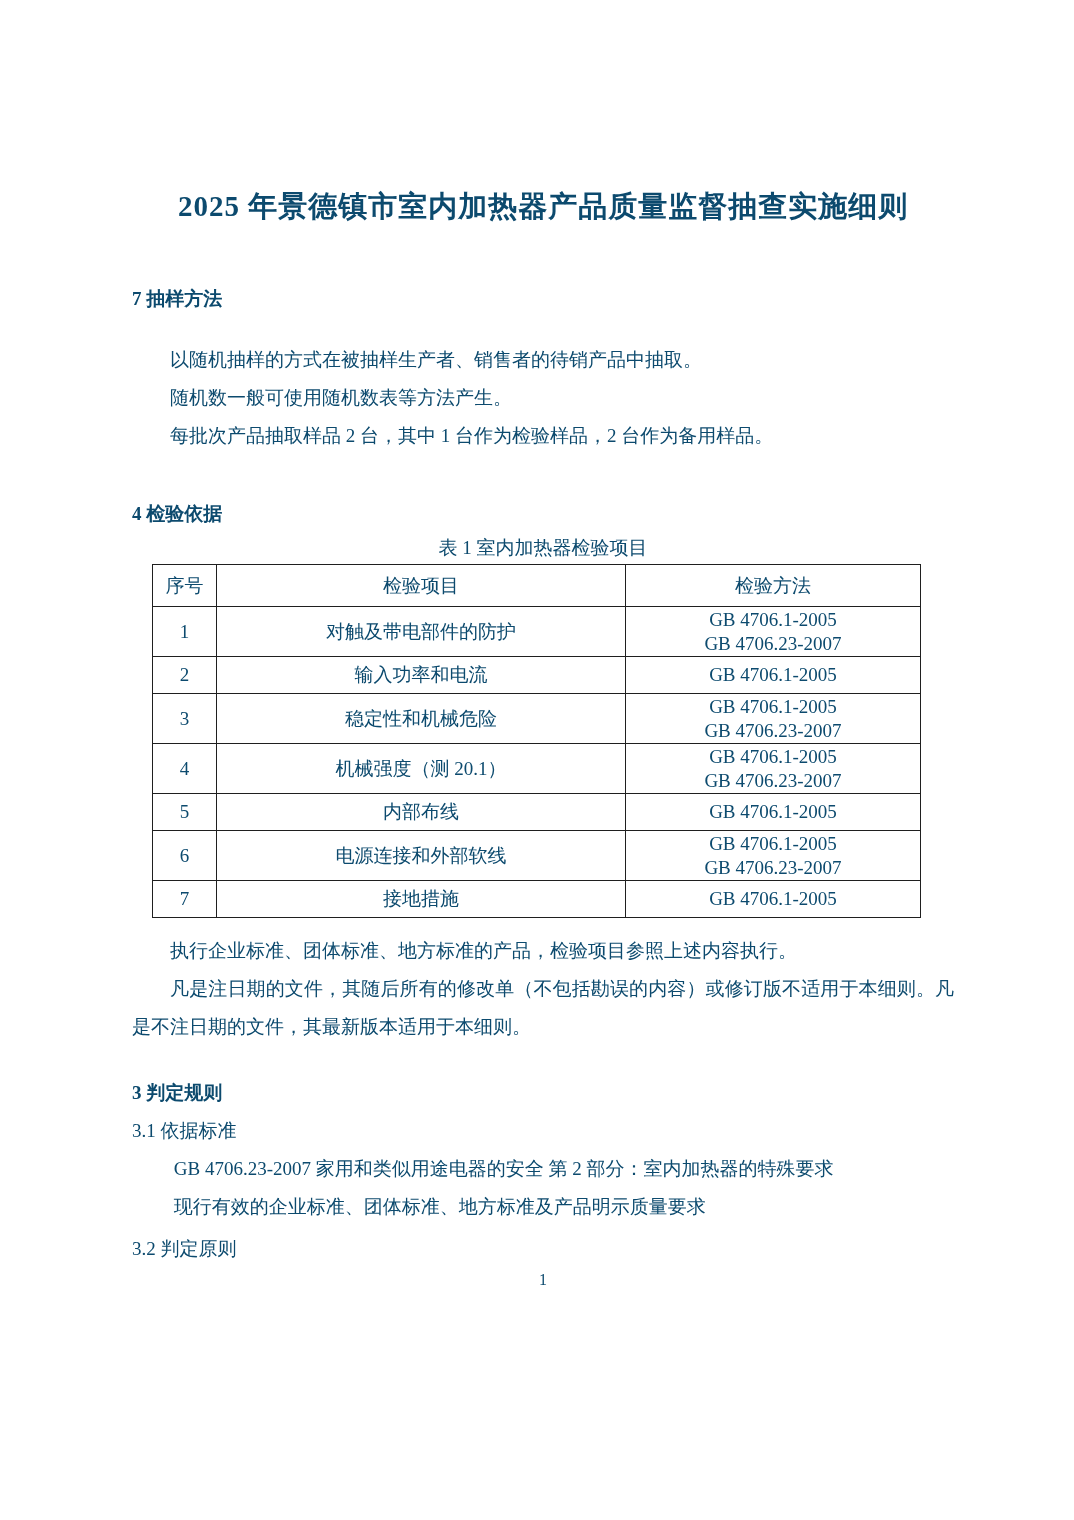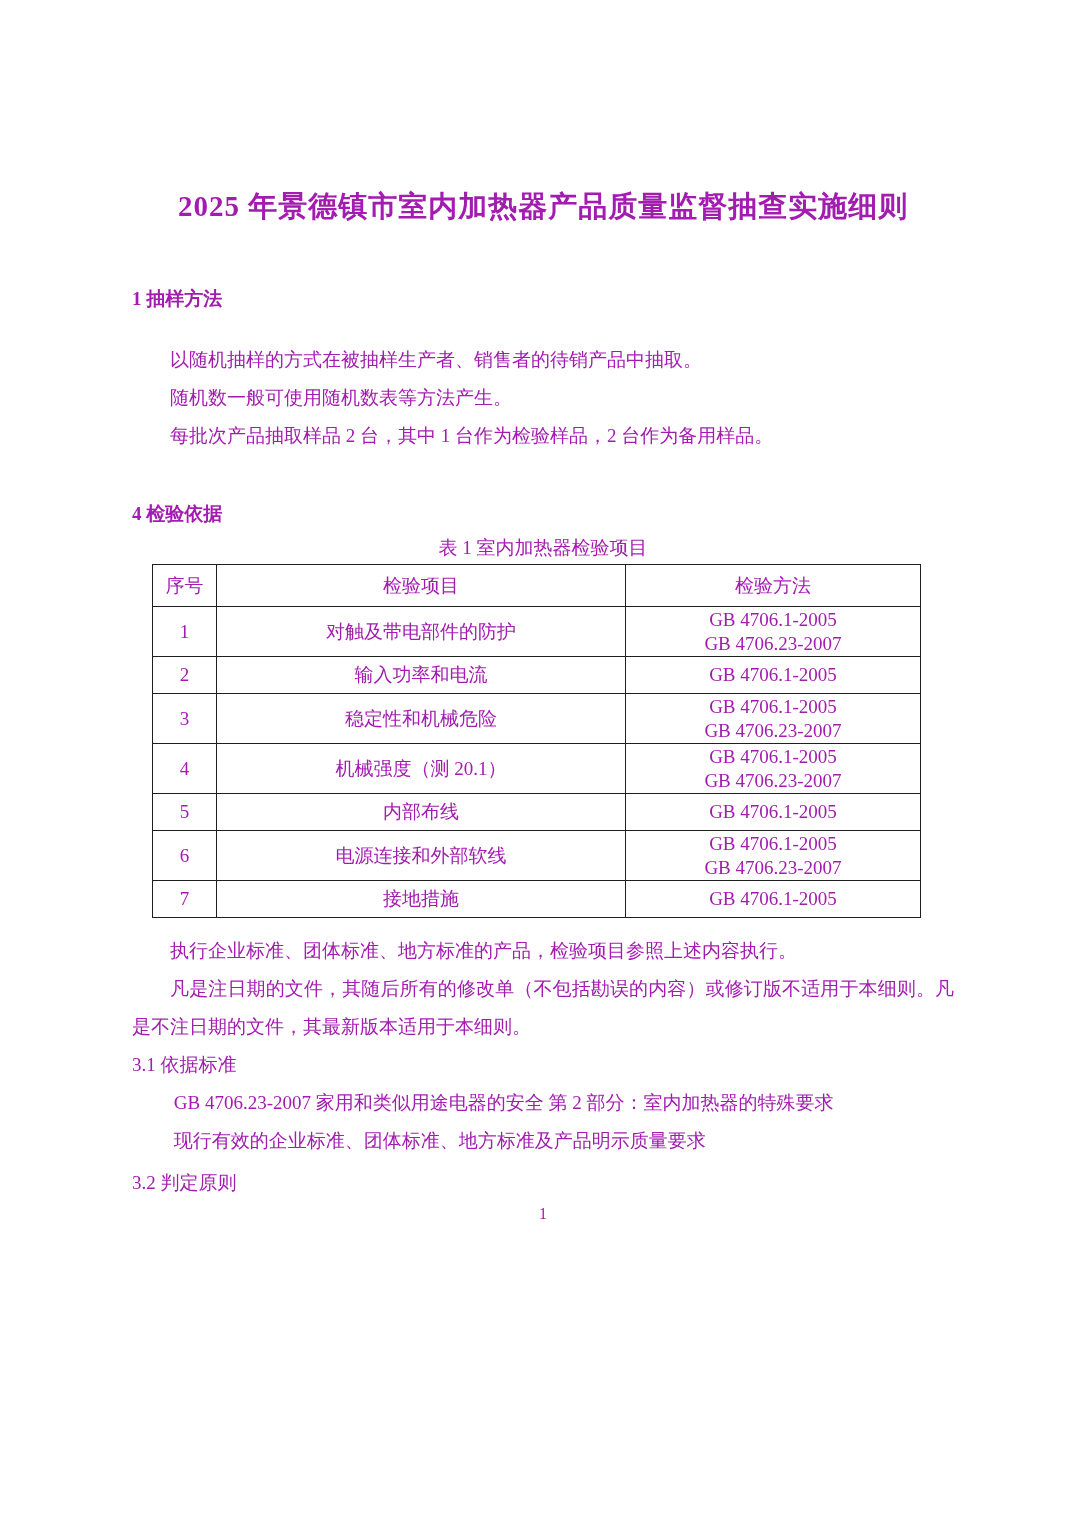--- a/index.html
+++ b/index.html
@@ -3,21 +3,21 @@
 <meta charset="utf-8">
 <style>
   * { margin: 0; padding: 0; box-sizing: border-box; }
   html, body { background: #e9e9e9; }
   .page {
     position: relative;
     width: 1074px;
     height: 1520px;
     margin: 0 auto;
     background: #ffffff;
-    color: #a21caf;
+    color: #0c4a6e;
     font-family: "Liberation Serif", "DejaVu Serif", serif;
     padding: 0 120px 0 132px;
     overflow: hidden;
   }
   .doc-title {
     margin-top: 186px;
     font-size: 29px;
     line-height: 40px;
     font-weight: bold;
     text-align: center;
@@ -87,21 +87,21 @@
     text-align: center;
   }
 </style>
 </head>
 <body>
 
 <div class="page">
 
   <div class="doc-title">2025 年景德镇市室内加热器产品质量监督抽查实施细则</div>
 
-  <div class="sec-heading sec1">1 抽样方法</div>
+  <div class="sec-heading sec1">7 抽样方法</div>
   <p class="body-p first-body">以随机抽样的方式在被抽样生产者、销售者的待销产品中抽取。</p>
   <p class="body-p">随机数一般可使用随机数表等方法产生。</p>
   <p class="body-p">每批次产品抽取样品 2 台，其中 1 台作为检验样品，2 台作为备用样品。</p>
 
   <div class="sec-heading sec2">4 检验依据</div>
   <div class="table-caption">表 1 室内加热器检验项目</div>
 
   <table class="insp-table">
     <colgroup>
         <col class="c1">
@@ -168,20 +168,21 @@
           <td>
             <div class="method-line">GB 4706.1-2005</div>
           </td>
         </tr>
       </tbody>
   </table>
 
   <p class="body-p after-table">执行企业标准、团体标准、地方标准的产品，检验项目参照上述内容执行。</p>
   <p class="body-p">凡是注日期的文件，其随后所有的修改单（不包括勘误的内容）或修订版不适用于本细则。凡是不注日期的文件，其最新版本适用于本细则。</p>
 
+  <div class="sec-heading sec3">3 判定规则</div>
   <div class="sub-heading">3.1 依据标准</div>
   <p class="std-p">GB 4706.23-2007 家用和类似用途电器的安全 第 2 部分：室内加热器的特殊要求</p>
   <p class="std-p">现行有效的企业标准、团体标准、地方标准及产品明示质量要求</p>
   <div class="sub-heading sub2">3.2 判定原则</div>
 
   <div class="page-number">1</div>
 
 </div>
 
 </body></html>

